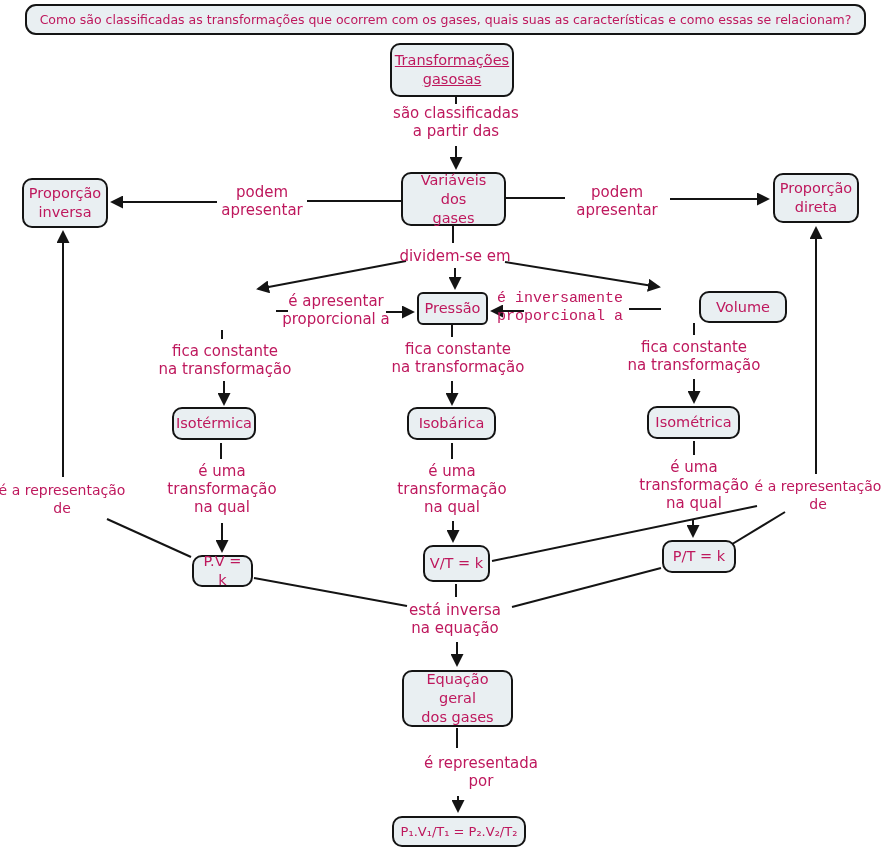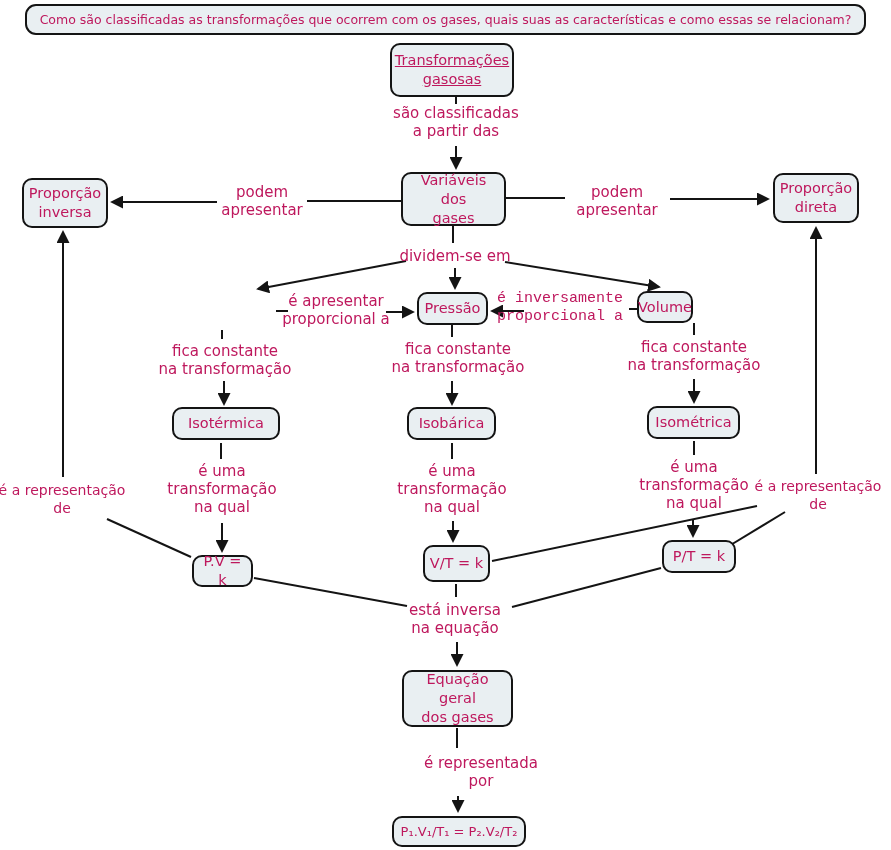--- a/index.html
+++ b/index.html
@@ -72,23 +72,23 @@
     </svg>
 <div class="node banner" style="left: 25px; top: 4px; width: 841px; height: 31px; font-size: 12.5px;">Como são classificadas as transformações que ocorrem com os gases, quais suas as características e como essas se relacionam?</div>
     <div class="node" style="left: 390px; top: 43px; width: 124px; height: 54px; text-decoration: underline;">Transformações
 gasosas</div>
     <div class="node" style="left: 401px; top: 172px; width: 105px; height: 54px;">Variáveis dos
 gases</div>
     <div class="node" style="left: 22px; top: 178px; width: 86px; height: 50px;">Proporção
 inversa</div>
     <div class="node" style="left: 773px; top: 173px; width: 86px; height: 50px;">Proporção
 direta</div>
-    <div class="node" style="left: 417px; top: 292px; width: 71px; height: 33px;">Pressão</div>
-    <div class="node" style="left: 637px; top: 291px; width: 56px; height: 32px;">Volume</div>
-    <div class="node" style="left: 172px; top: 407px; width: 108px; height: 33px;">Isotérmica</div>
+    <div class="node" style="left: 417px; top: 292px; width: 71px; height: 33px; border-radius: 6px;">Pressão</div>
+    <div class="node" style="left: 699px; top: 291px; width: 88px; height: 32px;">Volume</div>
+    <div class="node" style="left: 172px; top: 407px; width: 84px; height: 33px;">Isotérmica</div>
     <div class="node" style="left: 407px; top: 407px; width: 89px; height: 33px;">Isobárica</div>
     <div class="node" style="left: 647px; top: 406px; width: 93px; height: 33px;">Isométrica</div>
     <div class="node" style="left: 192px; top: 555px; width: 61px; height: 32px;">P.V = k</div>
     <div class="node" style="left: 423px; top: 545px; width: 67px; height: 37px;">V/T = k</div>
     <div class="node" style="left: 662px; top: 540px; width: 74px; height: 33px;">P/T = k</div>
     <div class="node" style="left: 402px; top: 670px; width: 111px; height: 57px;">Equação geral
 dos gases</div>
     <div class="node" style="left: 392px; top: 816px; width: 134px; height: 31px; font-size: 13px;">P₁.V₁/T₁ = P₂.V₂/T₂</div>
     <div class="link-label" style="left: 456px; top: 104px;">são classificadas
 a partir das</div>

